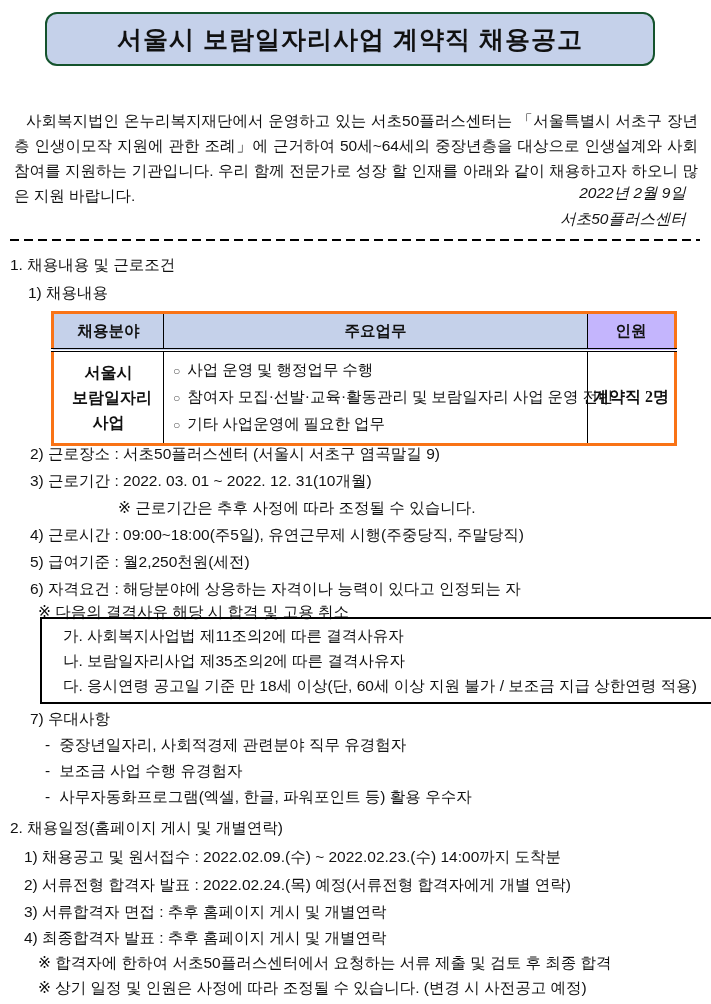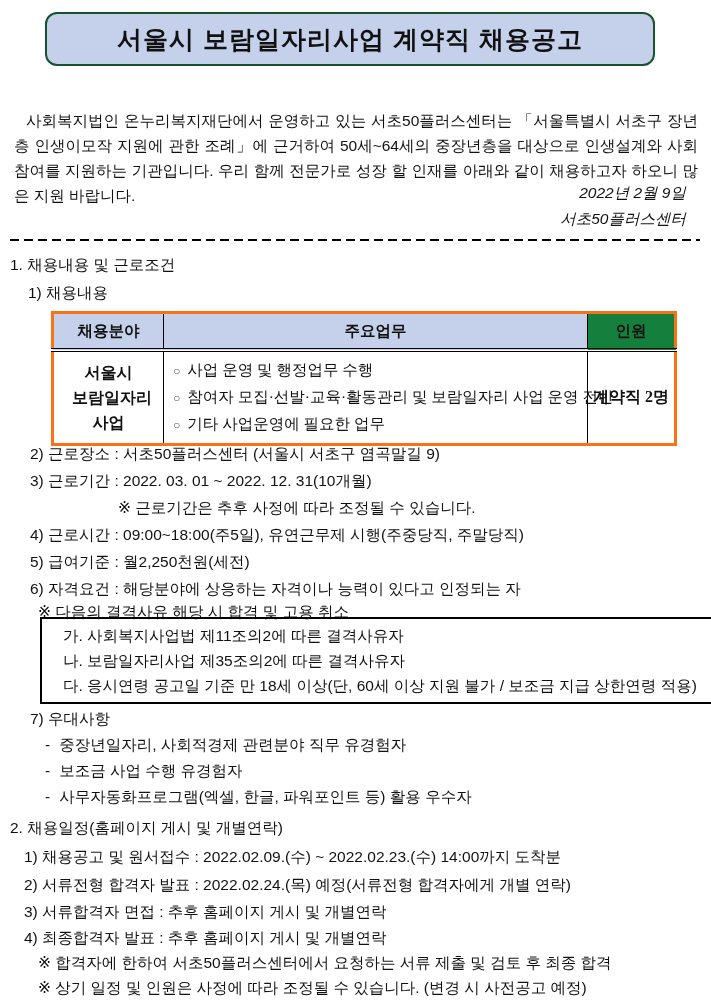--- a/index.html
+++ b/index.html
@@ -79,21 +79,21 @@
   <table class="abs doc-table">
     <colgroup>
         <col class="col1">
         <col class="col2">
         <col class="col3">
       </colgroup>
     <thead>
       <tr>
         <th style="background: rgb(197, 209, 234);">채용분야</th>
         <th style="background: rgb(197, 209, 234);">주요업무</th>
-        <th style="background: #15803d;">인원</th>
+        <th style="background: #c4b5fd;">인원</th>
       </tr>
     </thead>
     <tbody>
       <tr>
         <td class="cell-field">서울시 보람일자리 사업</td>
         <td class="cell-duties">
           <div class="duty"><span class="bullet">○</span><span>사업 운영 및 행정업무 수행</span></div>
           <div class="duty"><span class="bullet">○</span><span>참여자 모집·선발·교육·활동관리 및 보람일자리 사업 운영 전반</span></div>
           <div class="duty"><span class="bullet">○</span><span>기타 사업운영에 필요한 업무</span></div>
         </td>

